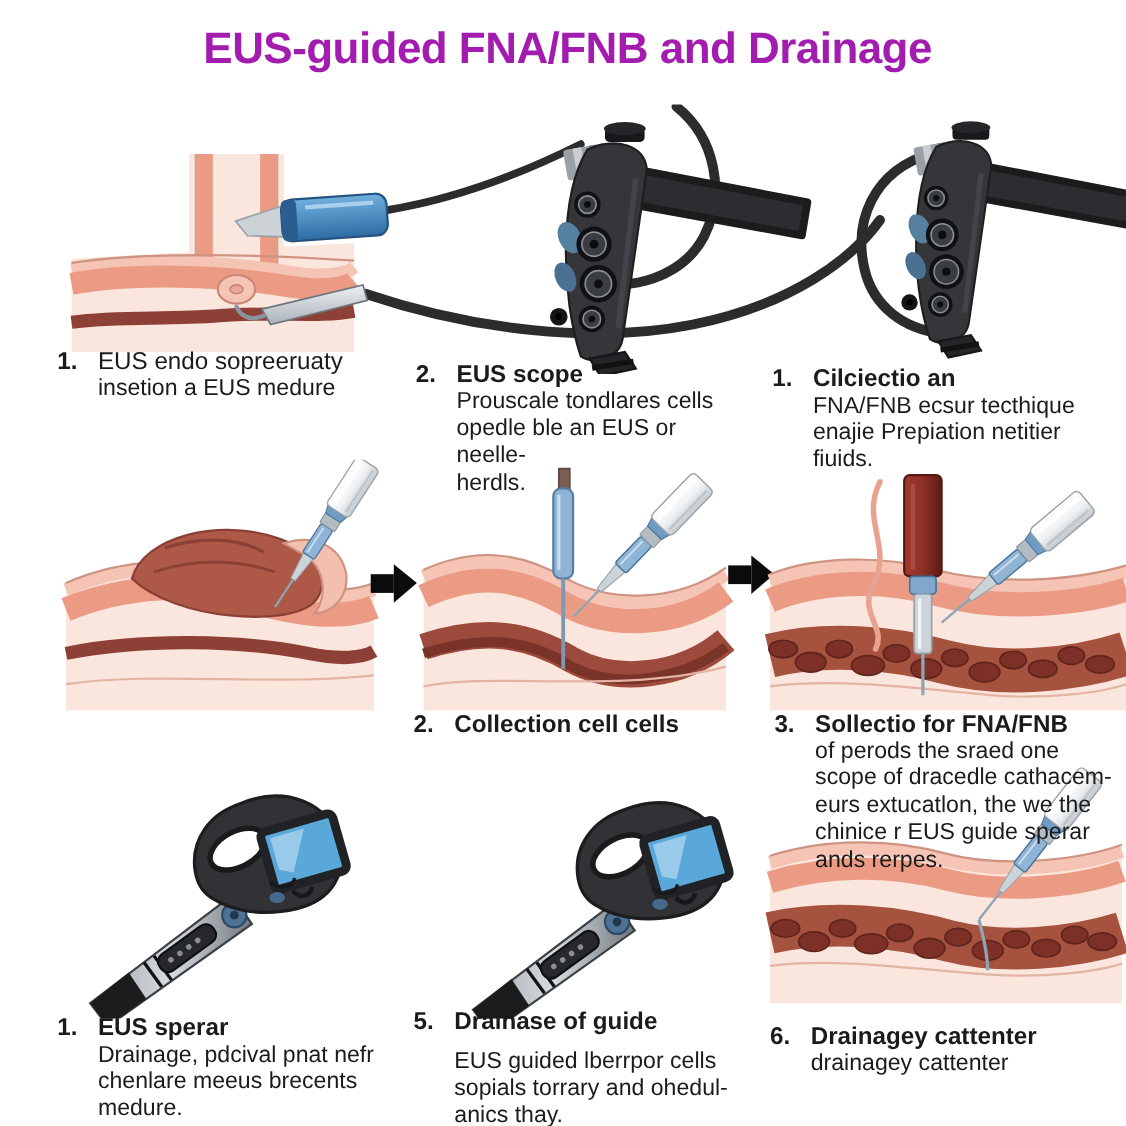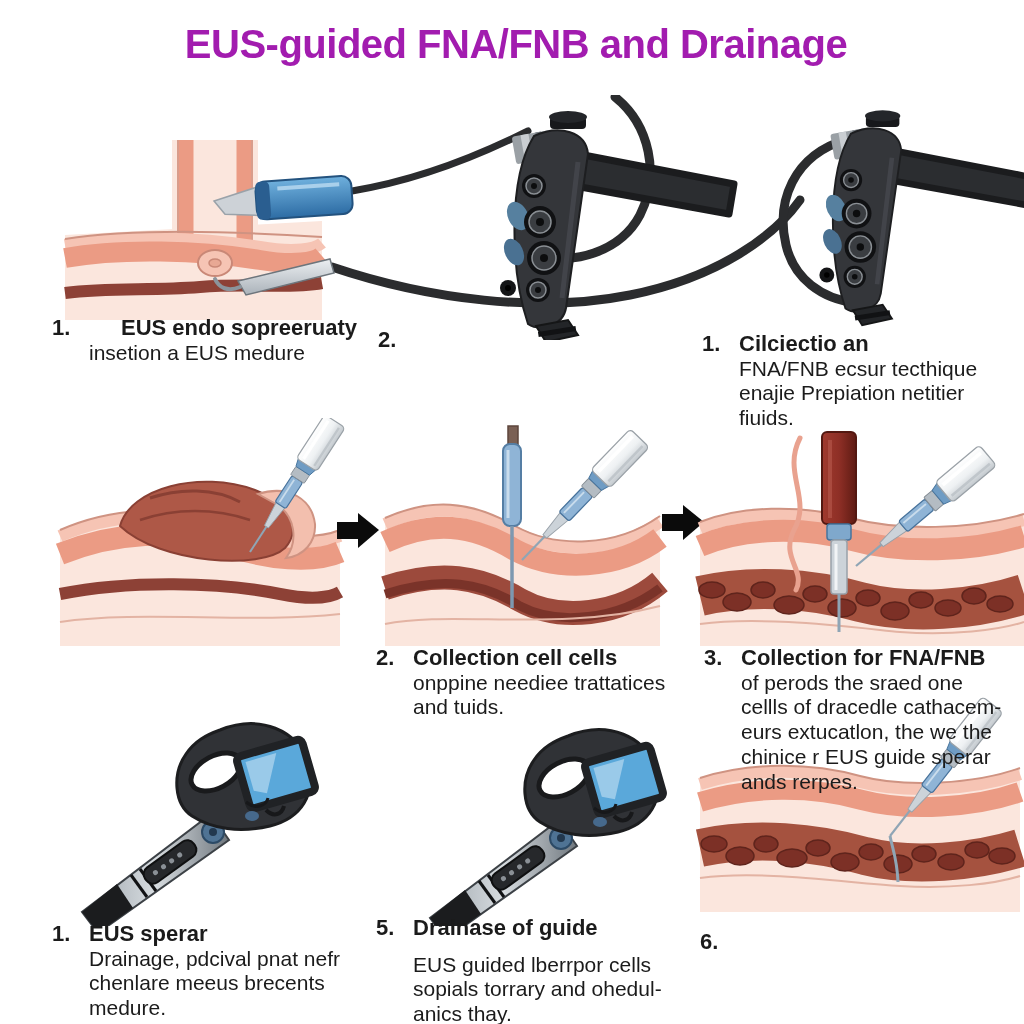--- a/index.html
+++ b/index.html
@@ -9,21 +9,21 @@
   .title{position:absolute;top:22px;left:4px;width:1024px;text-align:center;
          font-size:40px;font-weight:bold;letter-spacing:-0.5px;color:#a21caf;}
   .illus{position:absolute;left:0;width:1024px;}
   #svg-top{top:95px;height:245px;}
   #svg-mid{top:418px;height:235px;}
   #svg-bot{top:686px;height:240px;}
   .caption{position:absolute;display:flex;align-items:flex-start;}
   .cap-num{font-weight:bold;font-size:22px;width:37px;flex:none;line-height:1.12;}
   .cap-text{display:block;}
   .cap-head{font-weight:bold;font-size:22px;line-height:1.12;}
-  .cap-head.regular{font-weight:bold;margin-left:32px;}
+  .cap-head.regular{font-weight:normal;}
   .cap-body{font-size:21px;line-height:1.18;white-space:pre-line;}
   .gap .cap-body{margin-top:12px;}
   #cap-1{left:52px;top:316px;width:320px;}
   #cap-2{left:378px;top:328px;width:300px;}
   #cap-3{left:702px;top:332px;width:320px;}
   #cap-4{left:376px;top:646px;width:300px;}
   #cap-5{left:704px;top:646px;width:320px;}
   #cap-6{left:52px;top:922px;width:320px;}
   #cap-7{left:376px;top:916px;width:300px;}
   #cap-8{left:700px;top:930px;width:320px;}
@@ -289,47 +289,51 @@
   <div class="caption" id="cap-1">
     <div class="cap-num">1.</div>
     <div class="cap-text">
       <div class="cap-head regular">EUS endo sopreeruaty</div>
       <div class="cap-body">insetion a EUS medure</div>
     </div>
   </div>
 
   <div class="caption" id="cap-2">
     <div class="cap-num">2.</div>
+    <div class="cap-text">
+      <div class="cap-head">EUS scope</div>
+      <div class="cap-body">Prouscale tondlares cells
+opedle ble an EUS or neelle-
+herdls.</div>
+    </div>
   </div>
 
   <div class="caption" id="cap-3">
     <div class="cap-num">1.</div>
     <div class="cap-text">
       <div class="cap-head">Cilciectio an</div>
       <div class="cap-body">FNA/FNB ecsur tecthique
 enajie Prepiation netitier
 fiuids.</div>
     </div>
   </div>
 
   <div class="caption" id="cap-4">
     <div class="cap-num">2.</div>
     <div class="cap-text">
       <div class="cap-head">Collection cell cells</div>
-      <div class="cap-body">onppine neediee trattatices
-and tuids.</div>
     </div>
   </div>
 
   <div class="caption" id="cap-5">
     <div class="cap-num">3.</div>
     <div class="cap-text">
-      <div class="cap-head">Collection for FNA/FNB</div>
+      <div class="cap-head">Sollectio for FNA/FNB</div>
       <div class="cap-body">of perods the sraed one
-cellls of dracedle cathacem-
+scope of dracedle cathacem-
 eurs extucatlon, the we the
 chinice r EUS guide sperar
 ands rerpes.</div>
     </div>
   </div>
 
   <div class="caption" id="cap-6">
     <div class="cap-num">1.</div>
     <div class="cap-text">
       <div class="cap-head">EUS sperar</div>
@@ -344,15 +348,19 @@
     <div class="cap-text">
       <div class="cap-head">Drainase of guide</div>
       <div class="cap-body">EUS guided lberrpor cells
 sopials torrary and ohedul-
 anics thay.</div>
     </div>
   </div>
 
   <div class="caption" id="cap-8">
     <div class="cap-num">6.</div>
+    <div class="cap-text">
+      <div class="cap-head">Drainagey cattenter</div>
+      <div class="cap-body">drainagey cattenter</div>
+    </div>
   </div>
 
 </div>
 
 </body></html>

